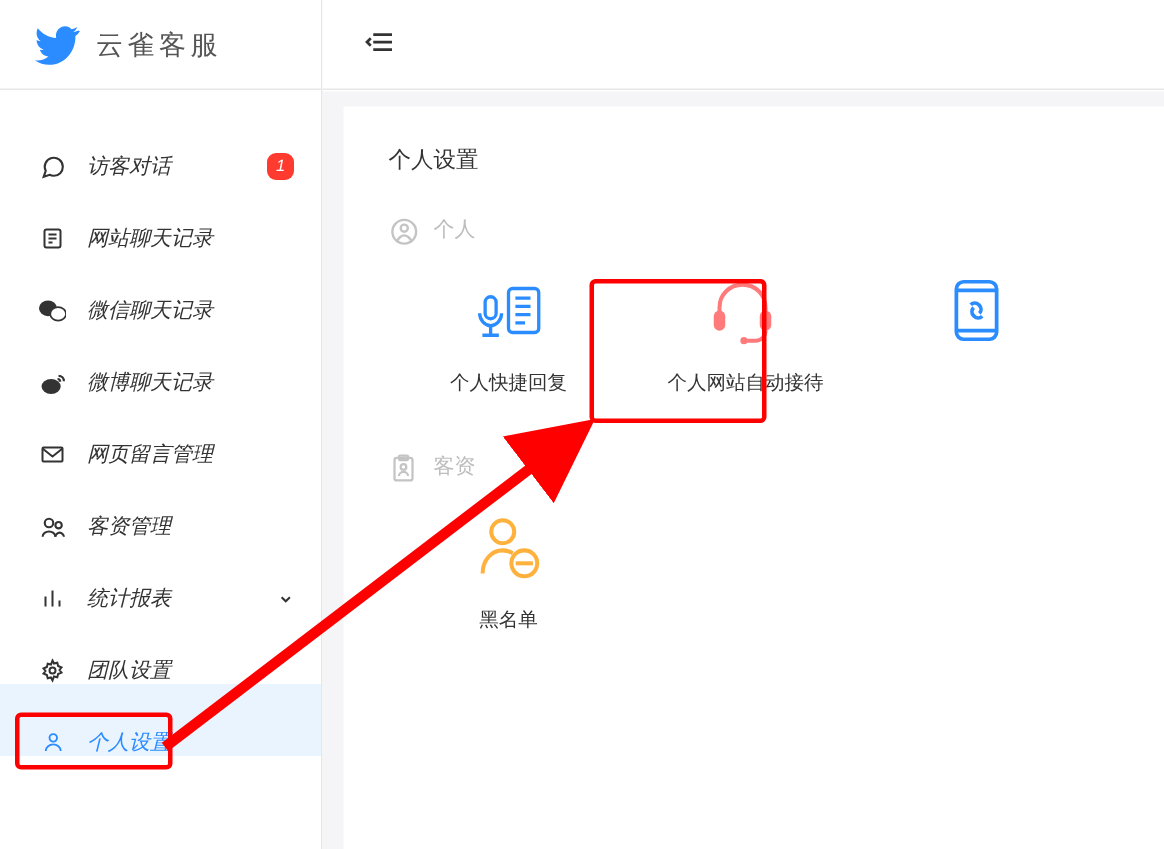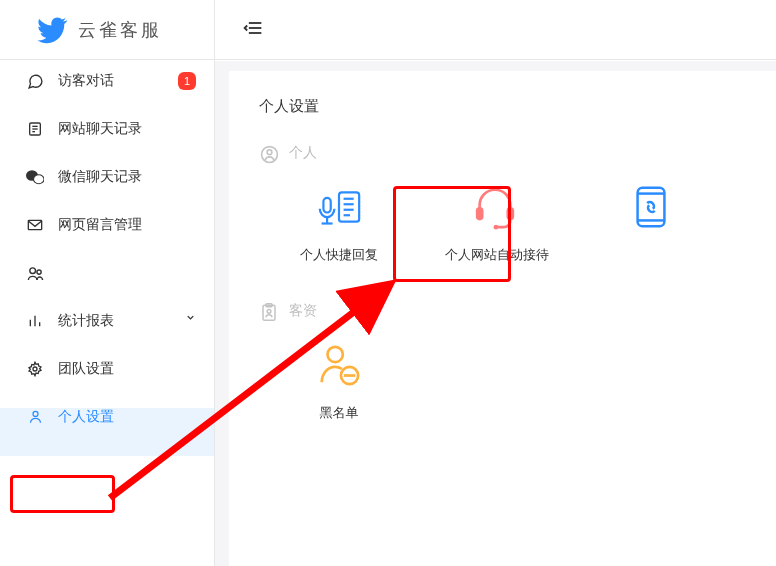--- a/index.html
+++ b/index.html
@@ -4,30 +4,30 @@
 <style>
   * { box-sizing: border-box; margin: 0; padding: 0; }
   html, body { font-family: "PingFang SC","Microsoft YaHei",Arial,sans-serif; font-size: 14px; color:#333; }
   body { width:776px; height:566px; position:relative; background:#fff; overflow:hidden; }
 
   .sidebar {
     position:absolute; left:0; top:0; width:215px; height:566px;
     background:#fff; border-right:1px solid #e7e7e7;
   }
   .sidebar-header {
-    height:60px; display:flex; align-items:center; padding-left:36px;
+    height:60px; display:flex; align-items:center; padding-left:22px;
     border-bottom:1px solid #e7e7e7;
   }
   .brand-name { font-size:18px; color:#555; letter-spacing:3px; margin-left:10px; }
   .bird-icon svg { display:block; }
 
   .nav { padding-top:12px; }
   .nav-item {
-    height:48px; display:flex; align-items:flex-start; padding:0 18px 0 26px;
-    color:#555; cursor:pointer; position:relative; font-size:14px;
+    height:48px; display:flex; align-items:flex-end; padding:0 18px 0 26px;
+    color:#555; cursor:pointer; position:relative; font-size:14px;font-style:italic;
   }
   .nav-item .ic { width:18px; height:18px; margin-right:14px; display:flex; align-items:center; justify-content:center; color:#333; }
   .nav-item .label { flex:1; color:#333; }
   .nav-item .badge {
     background:#ff3b30; color:#fff; font-size:11px; border-radius:6px;
     min-width:18px; height:18px; display:flex; align-items:center; justify-content:center; padding:0 5px;
   }
   .nav-item .chev { color:#333; font-size:12px; }
   .nav-item.active { background:#eaf4ff; }
   .nav-item.active .label, .nav-item.active .ic { color:#2a8cff; }
@@ -104,20 +104,30 @@
     <div class="nav-item">
       <span class="ic">
         <svg width="18" height="16" viewBox="0 0 24 20" fill="currentColor">
             <ellipse cx="8" cy="8" rx="8" ry="7"></ellipse>
             <ellipse cx="17" cy="13" rx="7" ry="6" fill="#fff" stroke="currentColor" stroke-width="1.5"></ellipse>
           </svg>
       </span>
       <span class="label">微信聊天记录</span>
     </div>
 
+    <div class="nav-item">
+      <span class="ic">
+        <svg width="17" height="15" viewBox="0 0 24 20" fill="currentColor">
+            <ellipse cx="10" cy="13" rx="9" ry="7"></ellipse>
+            <path d="M17 3c3 0 5 2 5 5" fill="none" stroke="currentColor" stroke-width="2"></path>
+            <path d="M16 6c1.5 0 2.5 1 2.5 2.5" fill="none" stroke="currentColor" stroke-width="2"></path>
+          </svg>
+      </span>
+      <span class="label">微博聊天记录</span>
+    </div>
 
     <div class="nav-item">
       <span class="ic">
         <svg width="16" height="14" viewBox="0 0 24 18" fill="none" stroke="currentColor" stroke-width="2">
             <rect x="2" y="2" width="20" height="14" rx="1"></rect>
             <polyline points="2,3 12,11 22,3"></polyline>
           </svg>
       </span>
       <span class="label">网页留言管理</span>
     </div>
@@ -125,20 +135,21 @@
 
     <div class="nav-item">
       <span class="ic">
         <svg width="17" height="15" viewBox="0 0 24 20" fill="none" stroke="currentColor" stroke-width="2">
             <circle cx="8" cy="6" r="4"></circle>
             <circle cx="17" cy="8" r="3"></circle>
             <path d="M2 19c0-3 3-5 6-5s6 2 6 5"></path>
             <path d="M14 19c0-2 2-4 4-4s4 2 4 4"></path>
           </svg>
       </span>
+      <span class="label">客资管理</span>
     </div>
 
     <div class="nav-item">
       <span class="ic">
         <svg width="16" height="16" viewBox="0 0 24 24" fill="none" stroke="currentColor" stroke-width="2">
             <line x1="5" y1="20" x2="5" y2="10"></line>
             <line x1="12" y1="20" x2="12" y2="4"></line>
             <line x1="19" y1="20" x2="19" y2="14"></line>
           </svg>
       </span>

